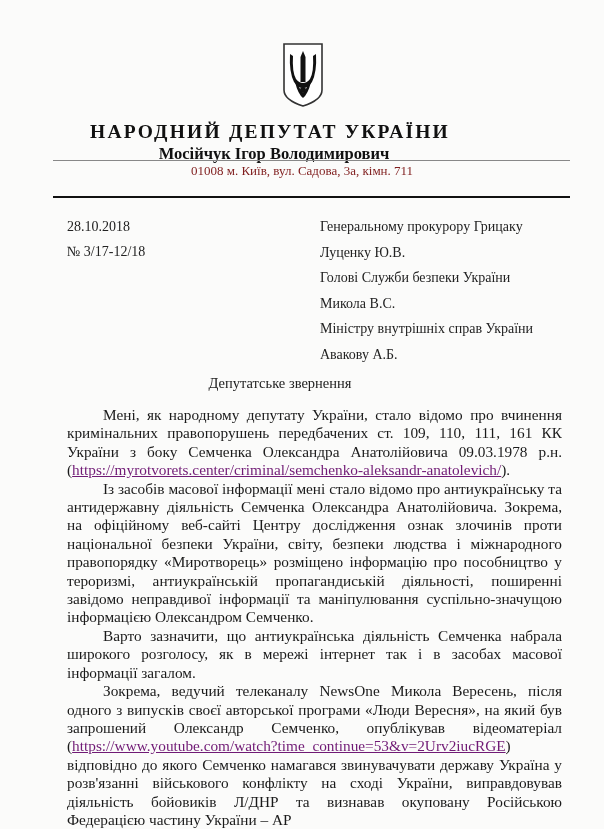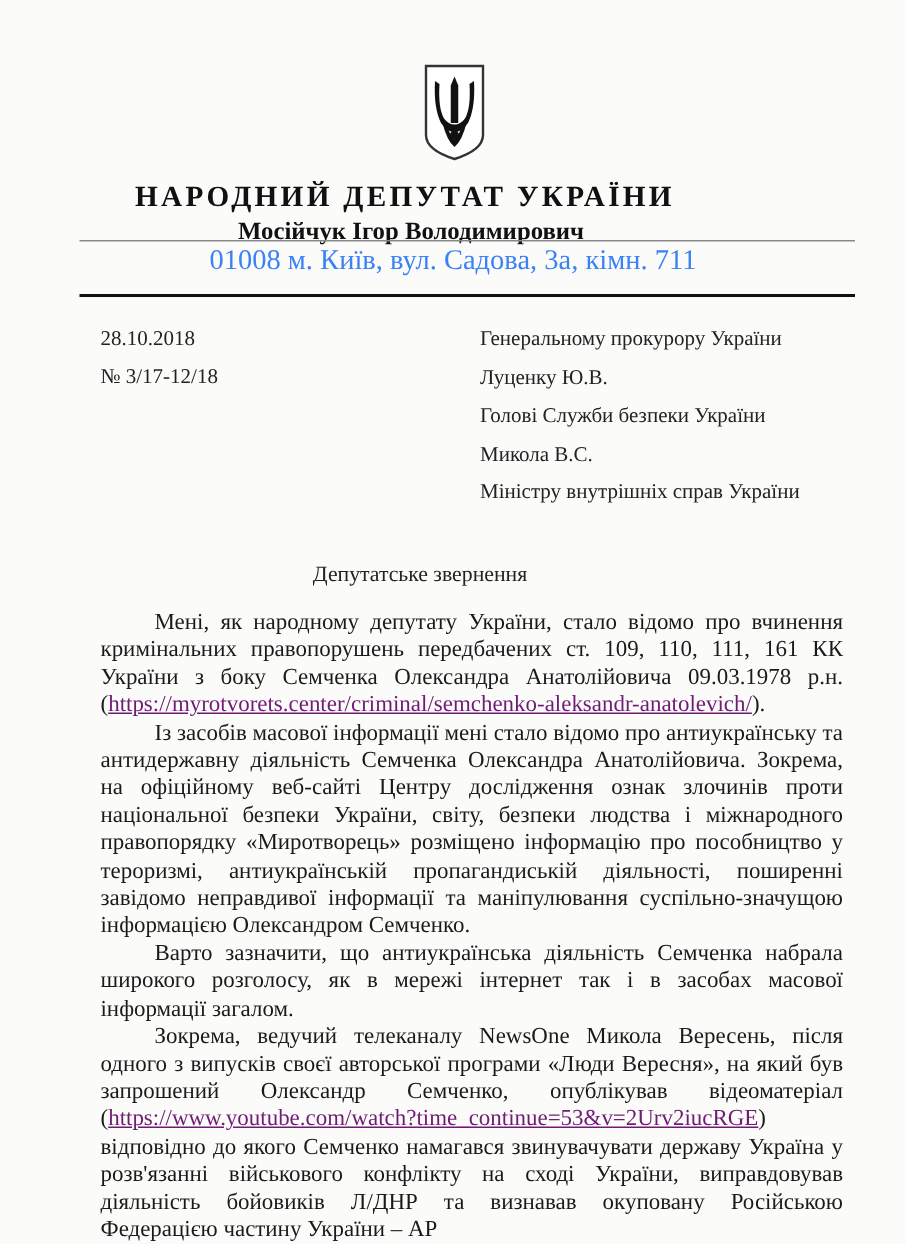--- a/index.html
+++ b/index.html
@@ -16,21 +16,21 @@
       position: absolute; left: 0; top: 121px; width: 540px; text-align: center;
       font-weight: bold; font-size: 19.5px; letter-spacing: 2.2px; color: #111;
     }
     .subtitle {
       position: absolute; left: 0; top: 144px; width: 548px; text-align: center;
       font-weight: bold; font-size: 16.5px; color: #111;
     }
     .rule-thin { position: absolute; left: 53px; top: 160px; width: 517px; height: 0; border-top: 1.5px solid #888; }
     .address {
       position: absolute; left: 0; top: 163px; width: 604px; text-align: center;
-      font-size: 19px; color: #3b82f6;
+      font-size: 13px; color: #7f1d1d;
     }
     .rule-thick { position: absolute; left: 53px; top: 196px; width: 517px; height: 0; border-top: 2.6px solid #111; }
     .meta { position: absolute; left: 67px; top: 214px; font-size: 14px; line-height: 25px; color: #222; }
     .recipients { position: absolute; left: 320px; top: 214px; font-size: 14px; line-height: 25.5px; color: #222; }
     .heading {
       position: absolute; left: 0; top: 375px; width: 560px; text-align: center;
       font-size: 14.5px; color: #222;
     }
     .body {
       position: absolute; left: 67px; top: 406px; width: 495px;
@@ -57,25 +57,26 @@
   <div class="rule-thin"></div>
   <div class="address">01008 м. Київ, вул. Садова, 3а, кімн. 711</div>
   <div class="rule-thick"></div>
 
   <div class="meta">
     <div>28.10.2018</div>
     <div>№ 3/17-12/18</div>
   </div>
 
   <div class="recipients">
-    <div>Генеральному прокурору України</div>
+    <div>Генеральному прокурору Грицаку</div>
     <div>Луценку Ю.В.</div>
     <div>Голові Служби безпеки України</div>
     <div>Микола В.С.</div>
     <div>Міністру внутрішніх справ України</div>
+    <div>Авакову А.Б.</div>
   </div>
 
   <div class="heading">Депутатське звернення</div>
 
   <div class="body">
     <p><span>Мені, як народному депутату України, стало відомо про вчинення кримінальних правопорушень передбачених ст. 109, 110, 111, 161 КК України з боку Семченка Олександра Анатолійовича 09.03.1978 р.н. (</span><a class="link">https://myrotvorets.center/criminal/semchenko-aleksandr-anatolevich/</a><span>).</span></p>
     <p>Із засобів масової інформації мені стало відомо про антиукраїнську та антидержавну діяльність Семченка Олександра Анатолійовича. Зокрема, на офіційному веб-сайті Центру дослідження ознак злочинів проти національної безпеки України, світу, безпеки людства і міжнародного правопорядку «Миротворець» розміщено інформацію про пособництво у тероризмі, антиукраїнській пропагандиській діяльності, поширенні завідомо неправдивої інформації та маніпулювання суспільно-значущою інформацією Олександром Семченко.</p>
     <p>Варто зазначити, що антиукраїнська діяльність Семченка набрала широкого розголосу, як в мережі інтернет так і в засобах масової інформації загалом.</p>
     <p><span>Зокрема, ведучий телеканалу NewsOne Микола Вересень, після одного з випусків своєї авторської програми «Люди Вересня», на який був запрошений Олександр Семченко, опублікував відеоматеріал (</span><a class="link">https://www.youtube.com/watch?time_continue=53&amp;v=2Urv2iucRGE</a><span>) відповідно до якого Семченко намагався звинувачувати державу Україна у розв'язанні військового конфлікту на сході України, виправдовував діяльність бойовиків Л/ДНР та визнавав окуповану Російською Федерацією частину України – АР</span></p>
   </div>

